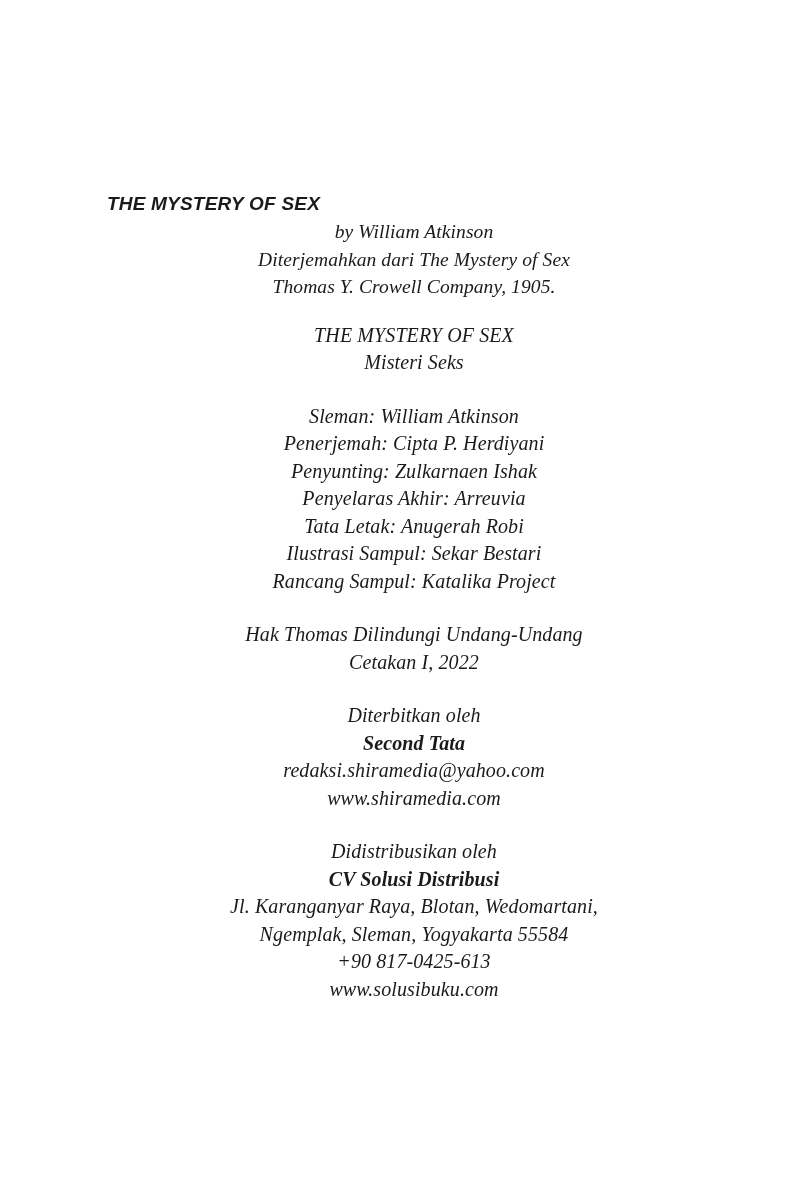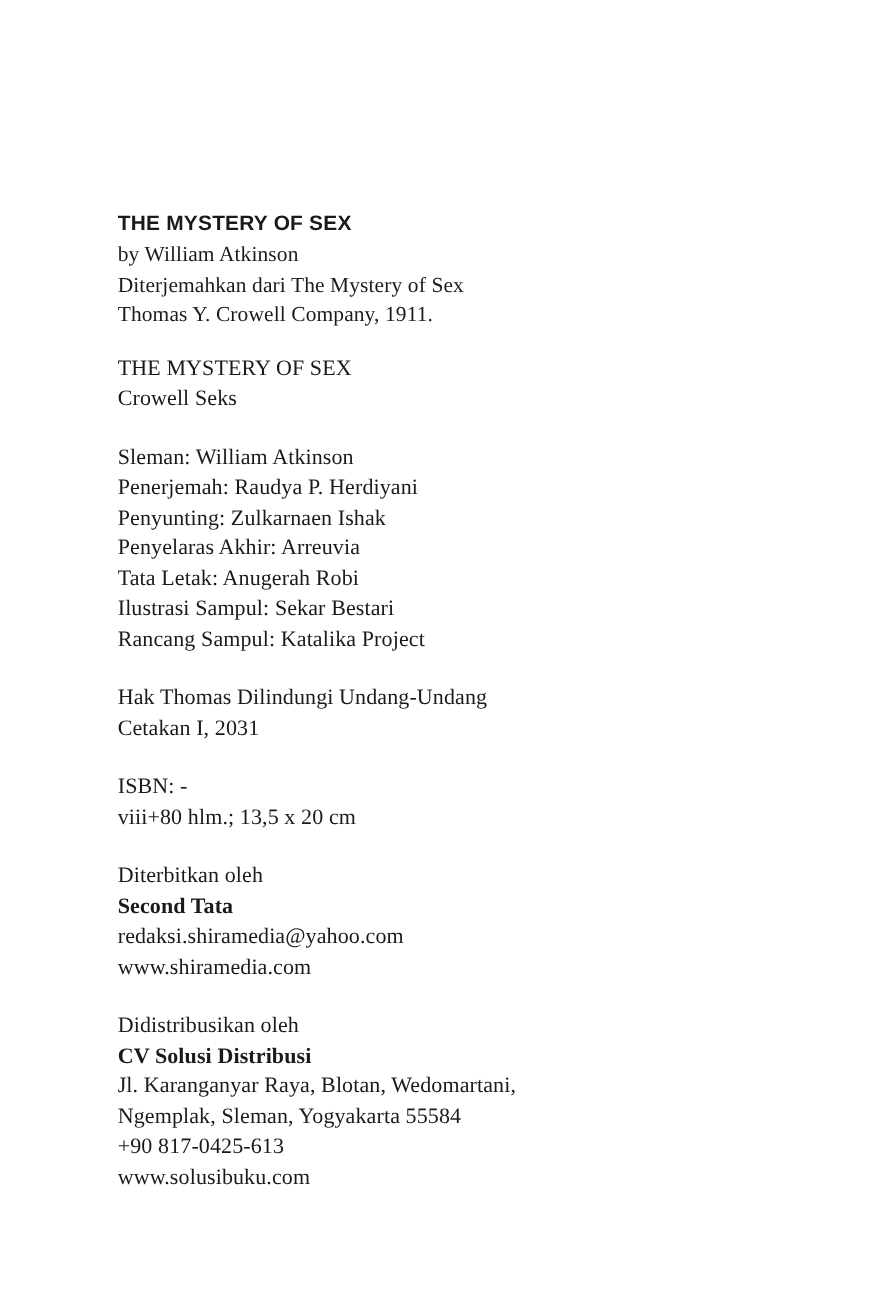--- a/index.html
+++ b/index.html
@@ -13,32 +13,34 @@
     font-family: "Liberation Serif", serif;
     color: #1a1a1a;
     overflow: hidden;
   }
   .page {
     position: relative;
     width: 721px;
     height: 1181px;
     box-sizing: border-box;
     padding: 190px 0 0 107px;
+    font-style: italic;
   }
   .block {
     margin: 0 0 24px 0;
   }
   .block:last-child {
     margin-bottom: 12px;
   }
   .line {
     font-size: 19.5px;
     line-height: 27.5px;
     white-space: pre;
     letter-spacing: 0.1px;
+    text-align: center;
   }
   .title {
     font-family: "Liberation Sans", sans-serif;
     font-weight: bold;
     font-size: 19px;
     line-height: 28px;
     letter-spacing: 0.2px;
   }
   .bold {
     font-weight: bold;
@@ -73,47 +75,43 @@
 </style>
 </head>
 <body>
 
 <div class="page">
 
   <div class="block block-title">
     <div class="title">THE MYSTERY OF SEX</div>
     <div class="line">by William Atkinson</div>
     <div class="line">Diterjemahkan dari The Mystery of Sex</div>
-    <div class="line">Thomas Y. Crowell Company, 1911.</div>
+    <div class="line">Thomas Y. Crowell Company, 1905.</div>
   </div>
 
   <div class="block block-colophon">
     <div class="line">THE MYSTERY OF SEX</div>
-    <div class="line">Crowell Seks</div>
+    <div class="line">Misteri Seks</div>
   </div>
 
   <div class="block block-credits">
     <div class="line">Sleman: William Atkinson</div>
-    <div class="line">Penerjemah: Raudya P. Herdiyani</div>
+    <div class="line">Penerjemah: Cipta P. Herdiyani</div>
     <div class="line">Penyunting: Zulkarnaen Ishak</div>
     <div class="line">Penyelaras Akhir: Arreuvia</div>
     <div class="line">Tata Letak: Anugerah Robi</div>
     <div class="line">Ilustrasi Sampul: Sekar Bestari</div>
     <div class="line">Rancang Sampul: Katalika Project</div>
   </div>
 
   <div class="block block-rights">
     <div class="line">Hak Thomas Dilindungi Undang-Undang</div>
-    <div class="line">Cetakan I, 2031</div>
+    <div class="line">Cetakan I, 2022</div>
   </div>
 
-  <div class="block block-isbn">
-    <div class="line">ISBN: -</div>
-    <div class="line">viii+80 hlm.; 13,5 x 20 cm</div>
-  </div>
 
   <div class="block block-publisher">
     <div class="line">Diterbitkan oleh</div>
     <div class="line bold">Second Tata</div>
     <div class="line">redaksi.shiramedia@yahoo.com</div>
     <div class="line">www.shiramedia.com</div>
   </div>
 
   <div class="block block-distributor">
     <div class="line">Didistribusikan oleh</div>

